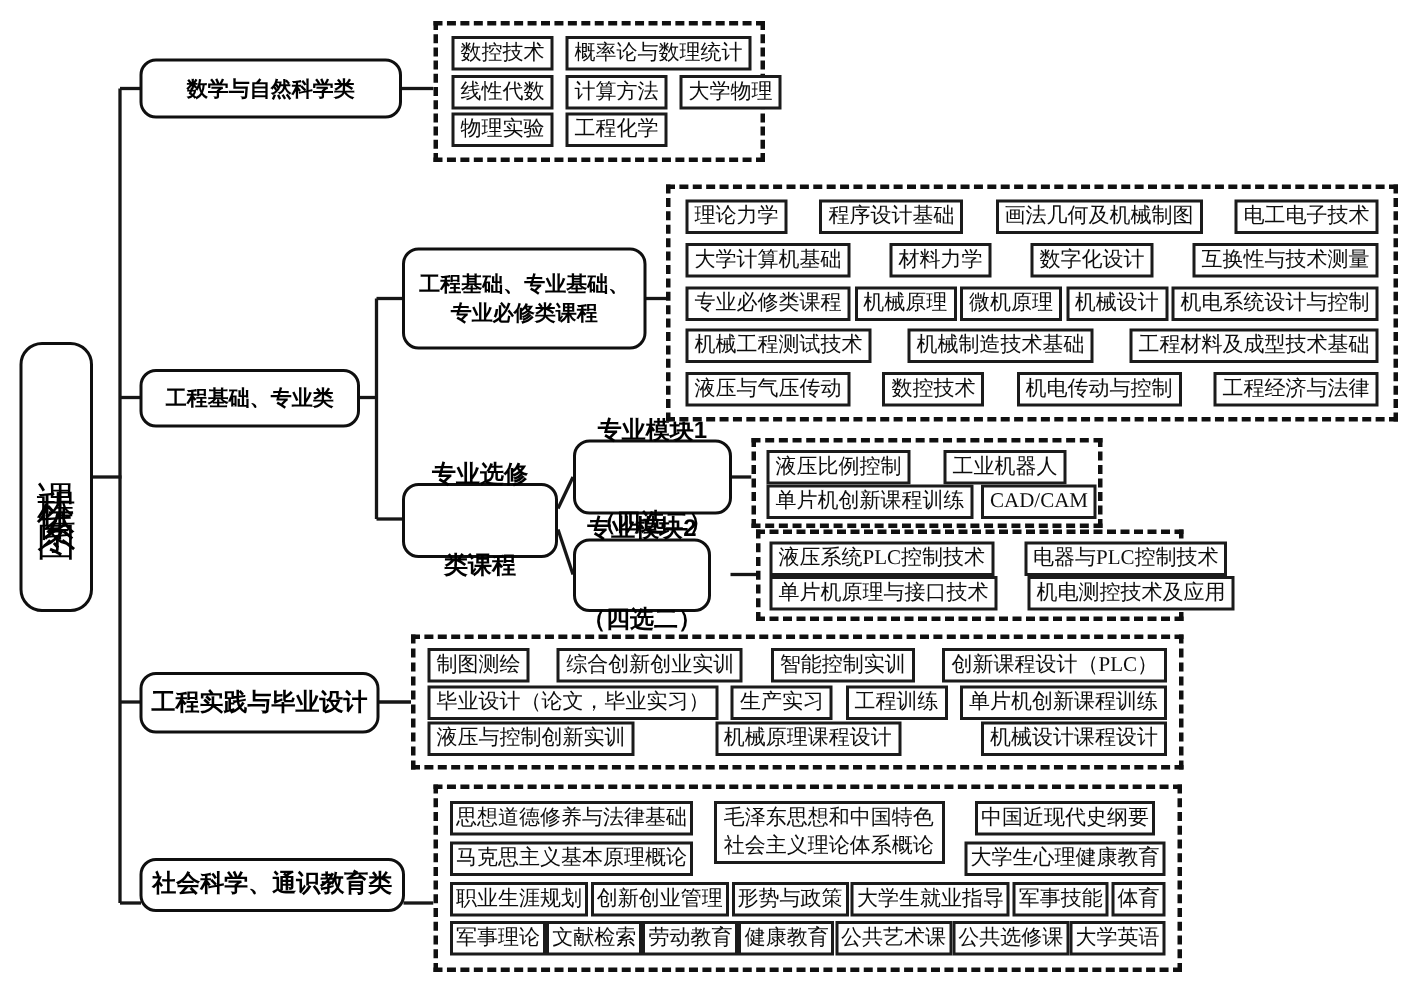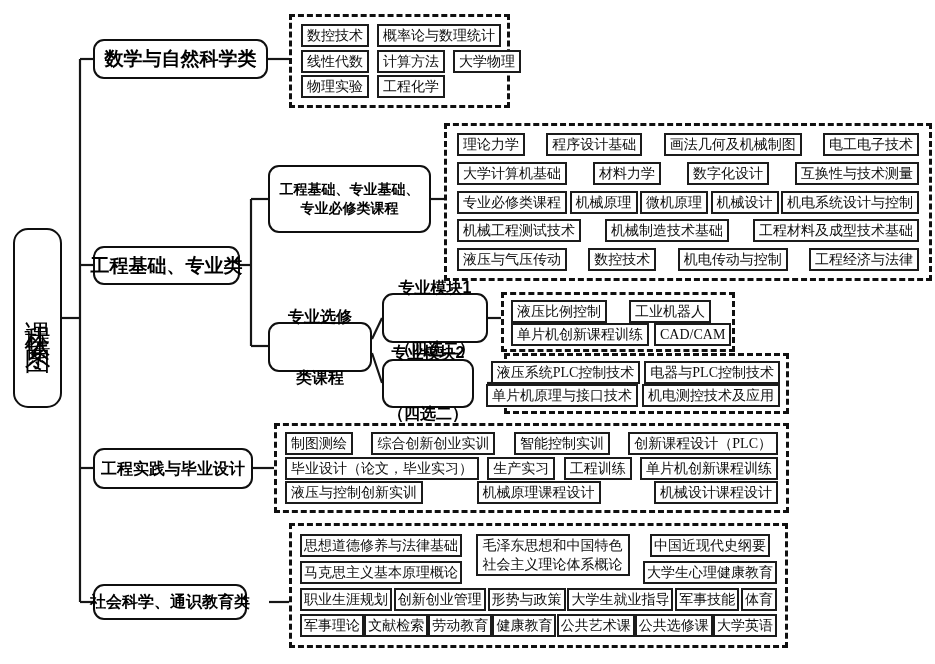--- a/index.html
+++ b/index.html
@@ -4,30 +4,30 @@
 <style>
   html,body{margin:0;padding:0;background:#ffffff;}
   .stage{position:relative;width:935px;height:664px;background:#ffffff;overflow:hidden;
          font-family:"Liberation Sans",sans-serif;color:#000;}
   .connectors{position:absolute;left:0;top:0;width:935px;height:664px;}
   
   .cat{position:absolute;box-sizing:border-box;border:2.5px solid #0f0f0f;border-radius:11px;
        background:#fff;display:flex;flex-direction:column;align-items:center;justify-content:center;
        font-weight:bold;text-align:center;line-height:1.35;}
   .cat .ln{display:block;white-space:nowrap;}
-  .f17{font-size:19px;align-items:center;} .f16{font-size:16px;gap:39px;} .f15{font-size:14px;}
+  .f17{font-size:14px;align-items:center;} .f16{font-size:16px;gap:39px;} .f15{font-size:14px;}
   .root{border-radius:15px;font-weight:normal;font-family:"Liberation Serif",serif;
         font-size:26px;letter-spacing:7px;writing-mode:vertical-rl;text-orientation:upright;
         display:flex;align-items:center;justify-content:center;}
   
   .dashed{position:absolute;box-sizing:border-box;border:3px dashed #101010;background:#fff;
           display:flex;flex-direction:column;justify-content:space-between;}
   .row{display:flex;flex-direction:row;align-items:flex-start;}
   .sb{justify-content:space-between;border-radius:10px;}
-  .g8{gap:8px;} .g5{gap:5px;} .g22{gap:22px;} .g4{gap:4px;justify-content:flex-end;}
+  .g8{gap:8px;} .g5{gap:5px;} .g22{gap:22px;} .g4{gap:20px;}
   
   .crs{box-sizing:border-box;border:2px solid #1b1b1b;background:#fff;padding:0 4px;
        font-family:"Liberation Serif",serif;font-size:14px;line-height:19px;color:#0d0d0d;
        white-space:nowrap;}
   .tight .crs{padding:0 2px;}
   .stack{display:flex;flex-direction:column;gap:4px;align-items:flex-start;}
   .stack.ctr{align-items:center;}
   .crs.multiline{white-space:normal;text-align:center;padding:0 5px;}
   .crs.multiline .ln{display:block;}
 </style>
@@ -65,21 +65,21 @@
 
   <div class="cat f17" style="left:93px;top:39px;width:175px;height:40px;">
     <span class="ln">数学与自然科学类</span>
   </div>
   <div class="cat f17" style="left:93px;top:246px;width:147px;height:39px;">
     <span class="ln">工程基础、专业类</span>
   </div>
   <div class="cat f16" style="left:93px;top:448px;width:160px;height:41px;">
     <span class="ln">工程实践与毕业设计</span>
   </div>
-  <div class="cat f16" style="left:93px;top:584px;width:154px;height:36px;">
+  <div class="cat f16" style="left:93px;top:572px;width:177px;height:36px;">
     <span class="ln">社会科学、通识教育类</span>
   </div>
 
   <div class="cat f15" style="left:268px;top:165px;width:163px;height:68px;">
     <span class="ln">工程基础、专业基础、</span>
     <span class="ln">专业必修类课程</span>
   </div>
   <div class="cat f16" style="left:268px;top:322px;width:104px;height:50px;">
     <span class="ln">专业选修</span>
     <span class="ln">类课程</span>

